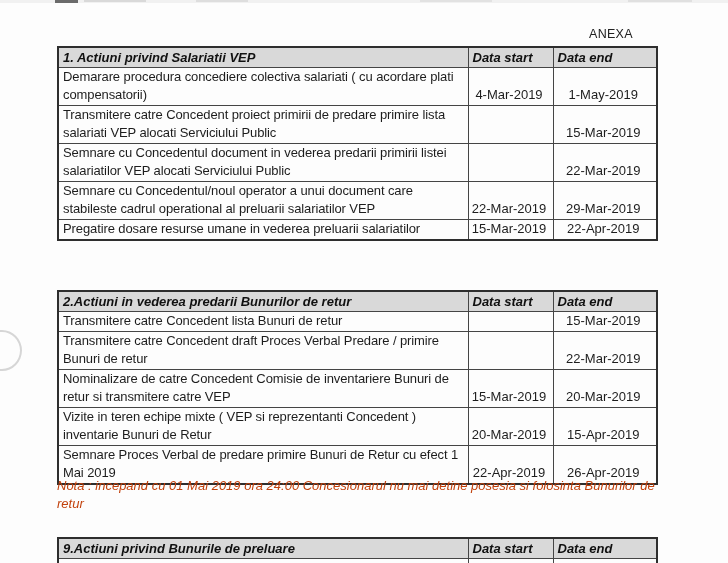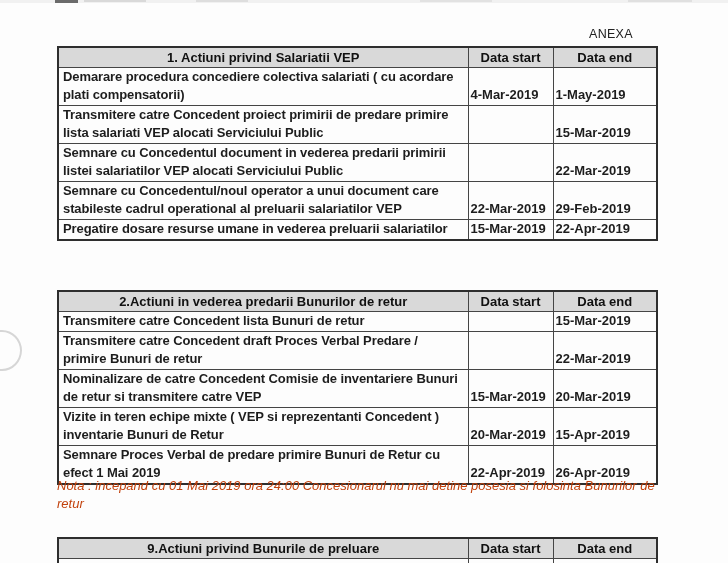--- a/index.html
+++ b/index.html
@@ -50,37 +50,37 @@
   .sched col.c-action { width: 410px; }
   .sched col.c-start  { width: 85px; }
   .sched col.c-end    { width: 104px; }
 
   .sched th, .sched td {
     border: 1px solid #454545;
     font-size: 13px;
     line-height: 18px;
     height: 18px;
     overflow: hidden;
-    font-weight: bold;
   }
   .sched th {
     background: #d9d9d9;
     font-weight: bold;
-    text-align: center;
+    text-align: left;
     padding: 1px 4px 0 4px;
     color: #111;
+    font-style: italic;
   }
   .sched td.action {
     vertical-align: top;
     padding: 0 3px 1px 4px;
     letter-spacing: -0.1px;
   }
   .sched td.date {
     vertical-align: bottom;
-    text-align: left;
+    text-align: center;
     padding: 0 5px 1px 2px;
     white-space: nowrap;
   }
 
   .note {
     position: absolute; left: 0; top: 431px;
     width: 610px;
     font-size: 13px; line-height: 18px;
     font-style: italic;
     color: #c2410c;
@@ -124,21 +124,21 @@
       <td class="date">15-Mar-2019</td>
     </tr>
     <tr>
       <td class="action">Semnare cu Concedentul document in vederea predarii primirii listei salariatilor VEP alocati Serviciului Public</td>
       <td class="date"></td>
       <td class="date">22-Mar-2019</td>
     </tr>
     <tr>
       <td class="action">Semnare cu Concedentul/noul operator a unui document care stabileste cadrul operational al preluarii salariatilor VEP</td>
       <td class="date">22-Mar-2019</td>
-      <td class="date">29-Feb-2019</td>
+      <td class="date">29-Mar-2019</td>
     </tr>
     <tr>
       <td class="action">Pregatire dosare resurse umane in vederea preluarii salariatilor</td>
       <td class="date">15-Mar-2019</td>
       <td class="date">22-Apr-2019</td>
     </tr>
   </tbody>
     </table>
 
   <table class="sched" id="t2">

